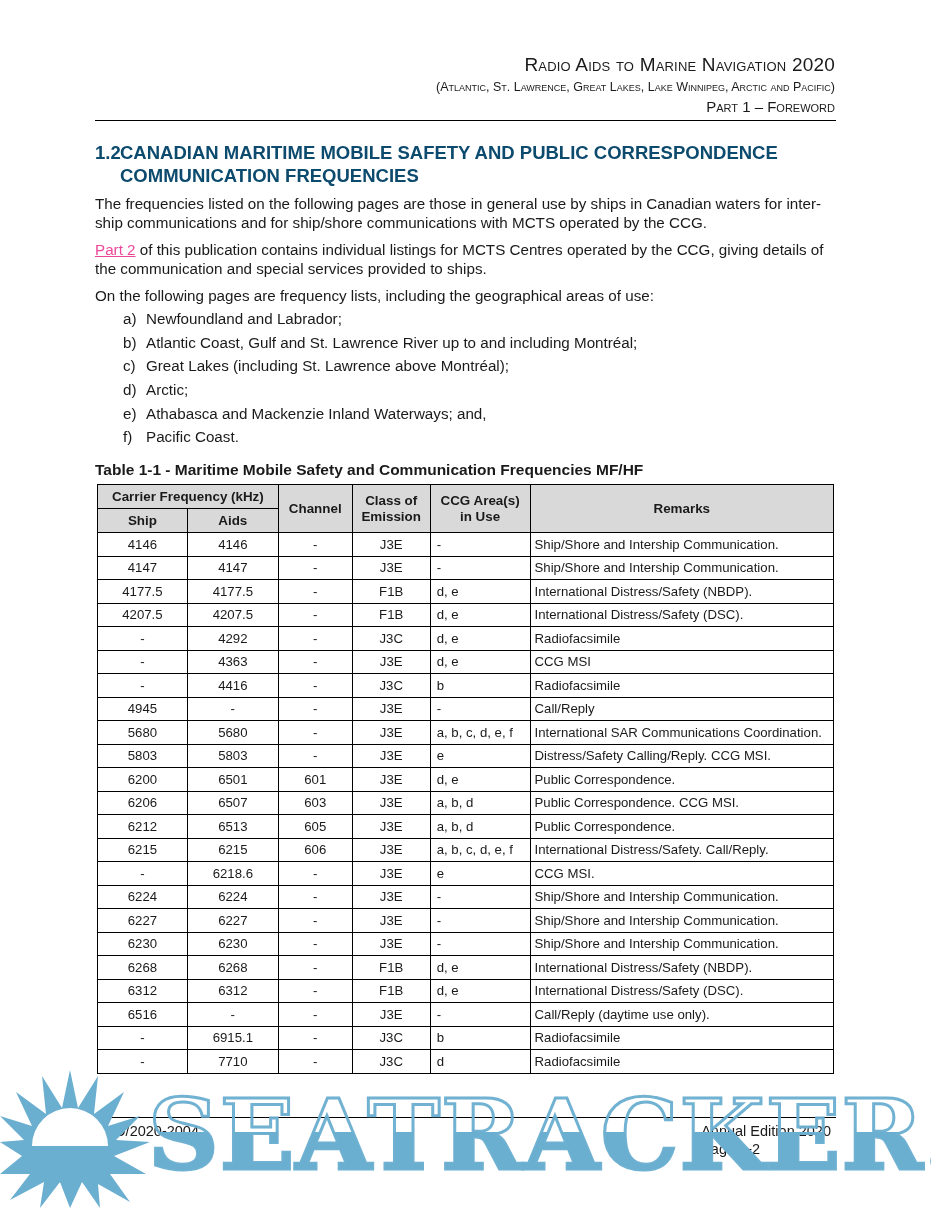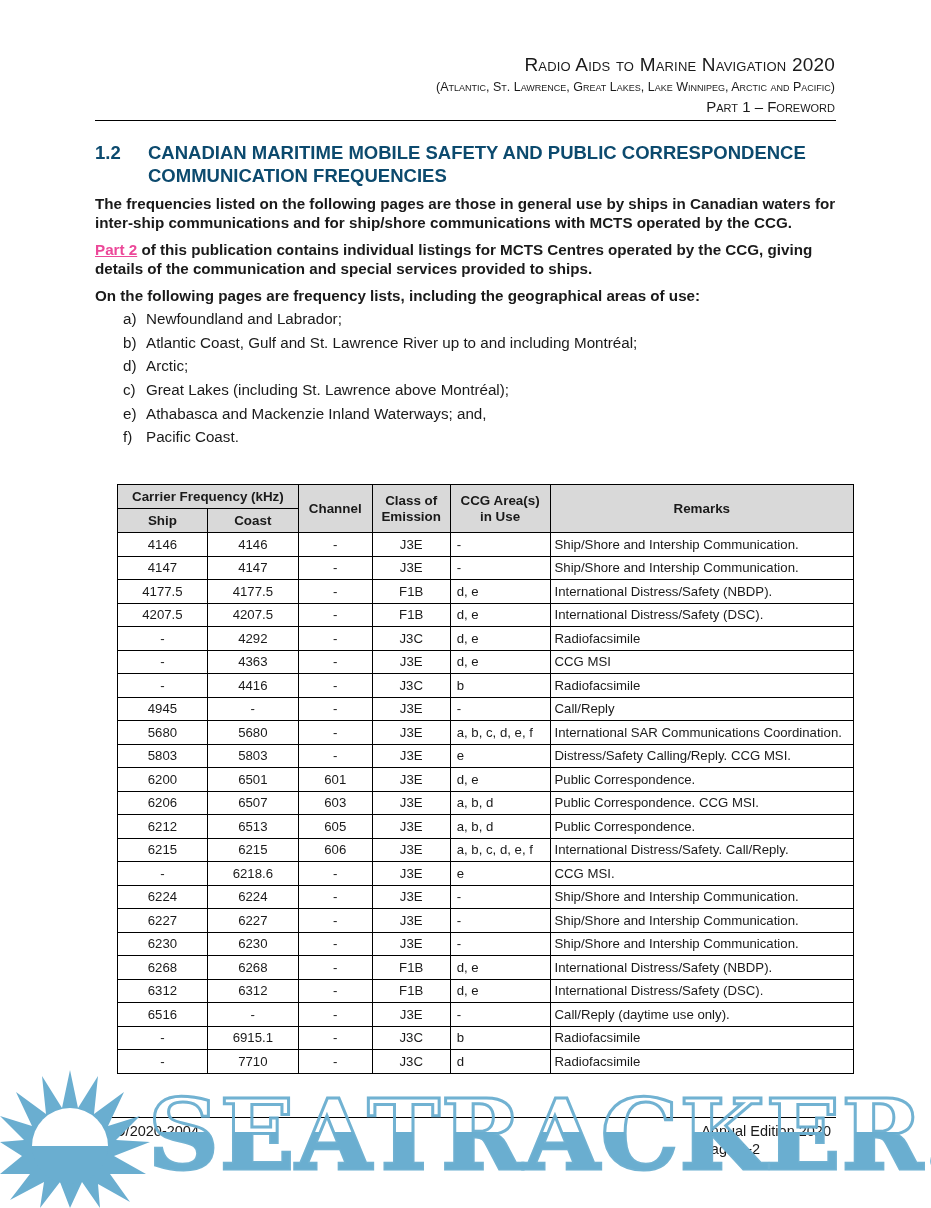--- a/index.html
+++ b/index.html
@@ -11,37 +11,37 @@
   .hdr { position: absolute; right: 96px; top: 52px; text-align: right; }
   .hdr .t1 { font-size: 19px; font-variant: small-caps; letter-spacing: 0.2px; line-height: 26px; }
   .hdr .t2 { font-size: 12.5px; font-variant: small-caps; line-height: 18px; }
   .hdr .t3 { font-size: 15px; font-variant: small-caps; line-height: 22px; }
   .hdr-rule { position: absolute; left: 95px; width: 741px; top: 120px; height: 1px; background: #000; }
 
   
   .sec { position: absolute; left: 95px; top: 141px; width: 740px; color: #0c4a6e;
          font-weight: bold; font-size: 18.5px; line-height: 23px; }
   .sec .num { position: absolute; left: 0; top: 0; }
-  .sec .title { margin-left: 53px; display: block; }
-
-  .para { position: absolute; left: 95px; width: 742px; font-size: 15.2px; line-height: 19px; font-weight: bold; }
+  .sec .title { margin-left: 25px; display: block; }
+
+  .para { position: absolute; left: 95px; width: 742px; font-size: 15.2px; line-height: 19px; }
   .para a { color: #ec4899; text-decoration: underline; }
   .p1 { top: 194px; }
   .p2 { top: 240px; }
   .p3 { top: 286px; }
 
   .list { position: absolute; left: 123px; top: 309px; font-size: 15.2px; }
   .list .li { height: 23.7px; line-height: 20px; }
   .list .lbl { display: inline-block; width: 23px; }
 
   .tcap { position: absolute; left: 95px; top: 461px; font-weight: bold; font-size: 15.5px; }
 
   
   table.freq { position: absolute; left: 97px; top: 484px; width: 737px;
-               border-collapse: collapse; font-size: 13.2px; margin-left: 20px; }
+               border-collapse: collapse; font-size: 13.2px; }
   table.freq th, table.freq td { border: 1px solid #000; padding: 0 4px; }
   table.freq th { background: #d9d9d9; font-weight: bold; font-size: 13.4px; height: 23px; line-height: 16px; }
   table.freq td { height: 22.5px; text-align: center; line-height: 15px; }
   table.freq td.l { text-align: left; padding-left: 6px; }
   table.freq td.rem { text-align: left; }
   col.c1 { width: 90px; } col.c2 { width: 91px; } col.c3 { width: 74px; }
   col.c4 { width: 78px; } col.c5 { width: 100px; } col.c6 { width: 304px; }
 
   
   .ftr-rule { position: absolute; left: 95px; width: 741px; top: 1117px; height: 1px; background: #000; }
@@ -74,47 +74,48 @@
     <span class="title">CANADIAN MARITIME MOBILE SAFETY AND PUBLIC CORRESPONDENCE COMMUNICATION FREQUENCIES</span>
   </div>
 
   <div class="para p1">The frequencies listed on the following pages are those in general use by ships in Canadian waters for inter-ship communications and for ship/shore communications with MCTS operated by the CCG.</div>
   <div class="para p2"><a href="#">Part 2</a><span> of this publication contains individual listings for MCTS Centres operated by the CCG, giving details of the communication and special services provided to ships.</span></div>
   <div class="para p3">On the following pages are frequency lists, including the geographical areas of use:</div>
 
   <div class="list">
     <div class="li"><span class="lbl">a)</span><span>Newfoundland and Labrador;</span></div>
     <div class="li"><span class="lbl">b)</span><span>Atlantic Coast, Gulf and St. Lawrence River up to and including Montréal;</span></div>
+    <div class="li"><span class="lbl">c)</span><span>Great Lakes (including St. Lawrence above Montréal);</span></div>
     <div class="li"><span class="lbl">d)</span><span>Arctic;</span></div>
-    <div class="li"><span class="lbl">c)</span><span>Great Lakes (including St. Lawrence above Montréal);</span></div>
     <div class="li"><span class="lbl">e)</span><span>Athabasca and Mackenzie Inland Waterways; and,</span></div>
     <div class="li"><span class="lbl">f)</span><span>Pacific Coast.</span></div>
   </div>
 
+  <div class="tcap">Table 1-1 - Maritime Mobile Safety and Communication Frequencies MF/HF</div>
 
   <table class="freq">
     <colgroup>
         <col class="c1">
         <col class="c2">
         <col class="c3">
         <col class="c4">
         <col class="c5">
         <col class="c6">
       </colgroup>
     <thead>
       <tr>
         <th colspan="2">Carrier Frequency (kHz)</th>
         <th rowspan="2">Channel</th>
         <th rowspan="2">Class of Emission</th>
         <th rowspan="2">CCG Area(s) in Use</th>
         <th rowspan="2">Remarks</th>
       </tr>
       <tr>
         <th>Ship</th>
-        <th>Coast</th>
+        <th>Aids</th>
       </tr>
     </thead>
     <tbody id="freq-body">
         <tr>
           <td>4146</td>
           <td>4146</td>
           <td>-</td>
           <td>J3E</td>
           <td class="l">-</td>
           <td class="rem">Ship/Shore and Intership Communication.</td>

